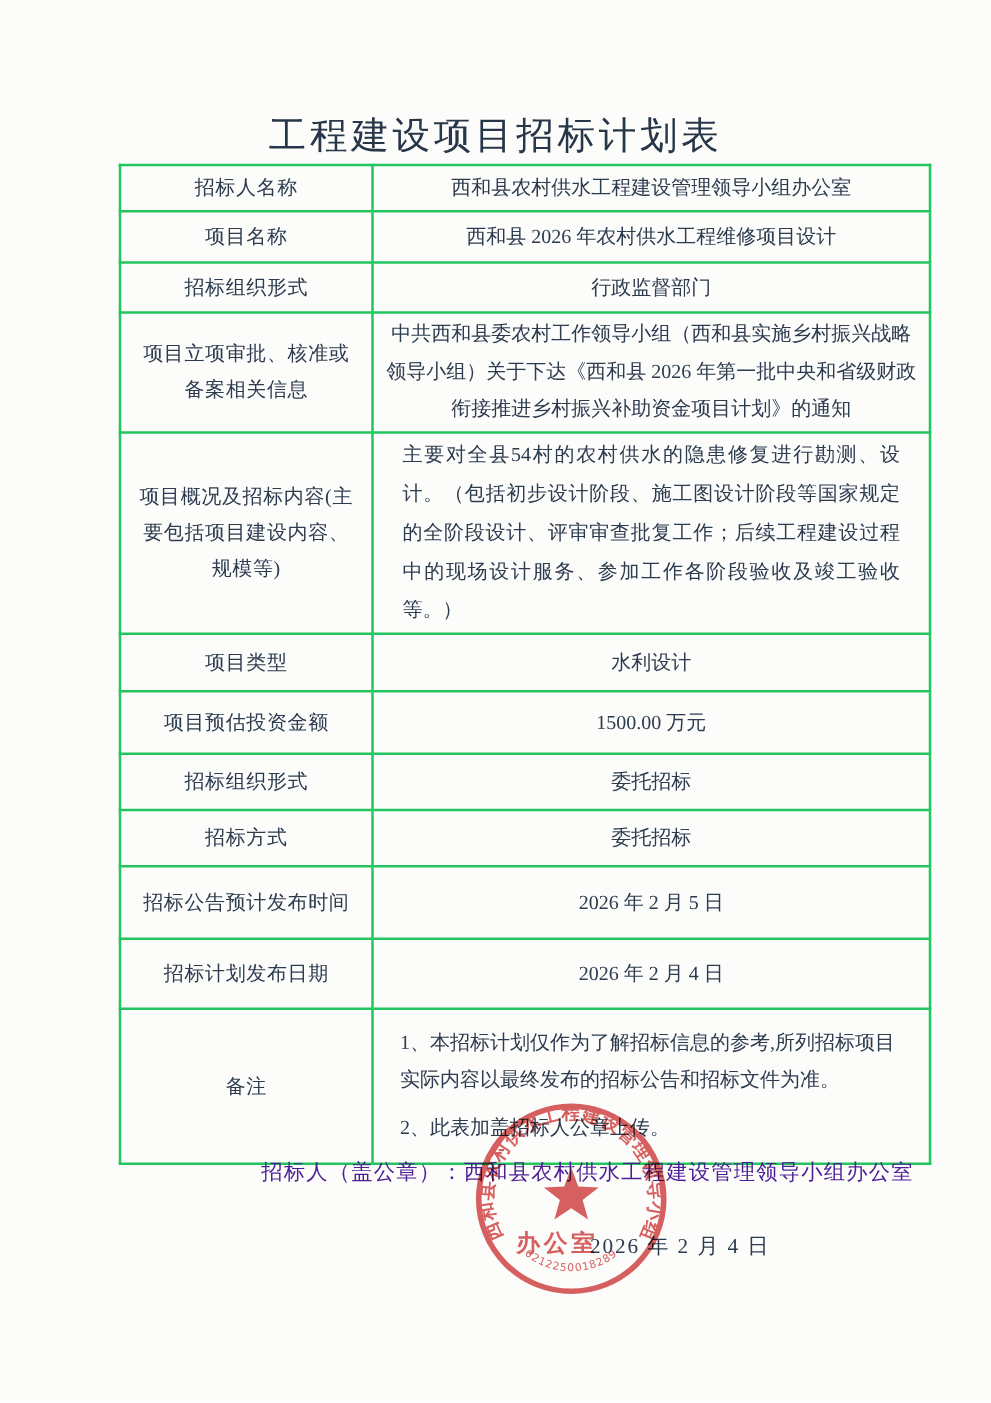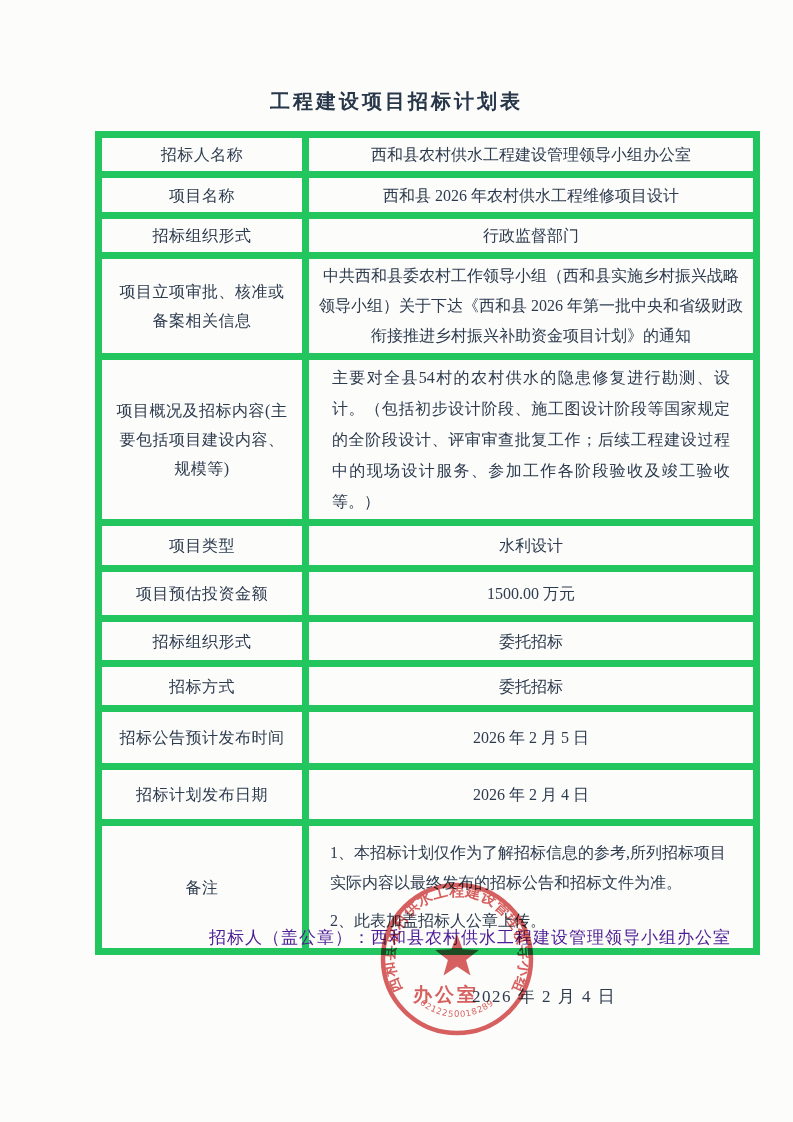--- a/index.html
+++ b/index.html
@@ -2,28 +2,28 @@
 <html><head>
 <meta charset="utf-8">
 <style>
   html,body{margin:0;padding:0;background:#ffffff;}
   .page{
     position:relative;width:793px;height:1122px;background:#fcfcfb;overflow:hidden;
     font-family:"Liberation Serif","DejaVu Serif",serif;color:#2d3b4e;
   }
   .title{
     position:absolute;top:88px;left:0;width:100%;margin:0;text-align:center;
-    font-size:20px;font-weight:700;letter-spacing:3px;color:#273648;
+    font-size:30px;font-weight:400;letter-spacing:3px;color:#273648;
   }
   table.form{
     position:absolute;left:95px;top:131px;width:604px;
     border-collapse:collapse;table-layout:fixed;
   }
   table.form td{
-    border:7px solid #22c55e;font-size:16px;color:#2d3b4e;
+    border:2px solid #22c55e;font-size:16px;color:#2d3b4e;
     text-align:center;vertical-align:middle;padding:2px 10px;line-height:29px;
     overflow:hidden;
   }
   td.lbl{width:180px;letter-spacing:0.5px;line-height:28px;padding:2px 9px;}
   td.val{width:424px;}
   td.val.approve{padding:2px 9px;line-height:30px;}
   td.val.just{text-align:justify;padding:2px 23px;line-height:31px;}
   td.val.remark-cell{text-align:left;padding:4px 13px;line-height:30px;vertical-align:middle;}
   td.val.remark-cell div{margin:8px;}
   tr.h37{height:37px}tr.h41{height:41px}tr.h40{height:40px}tr.h92{height:92px}

